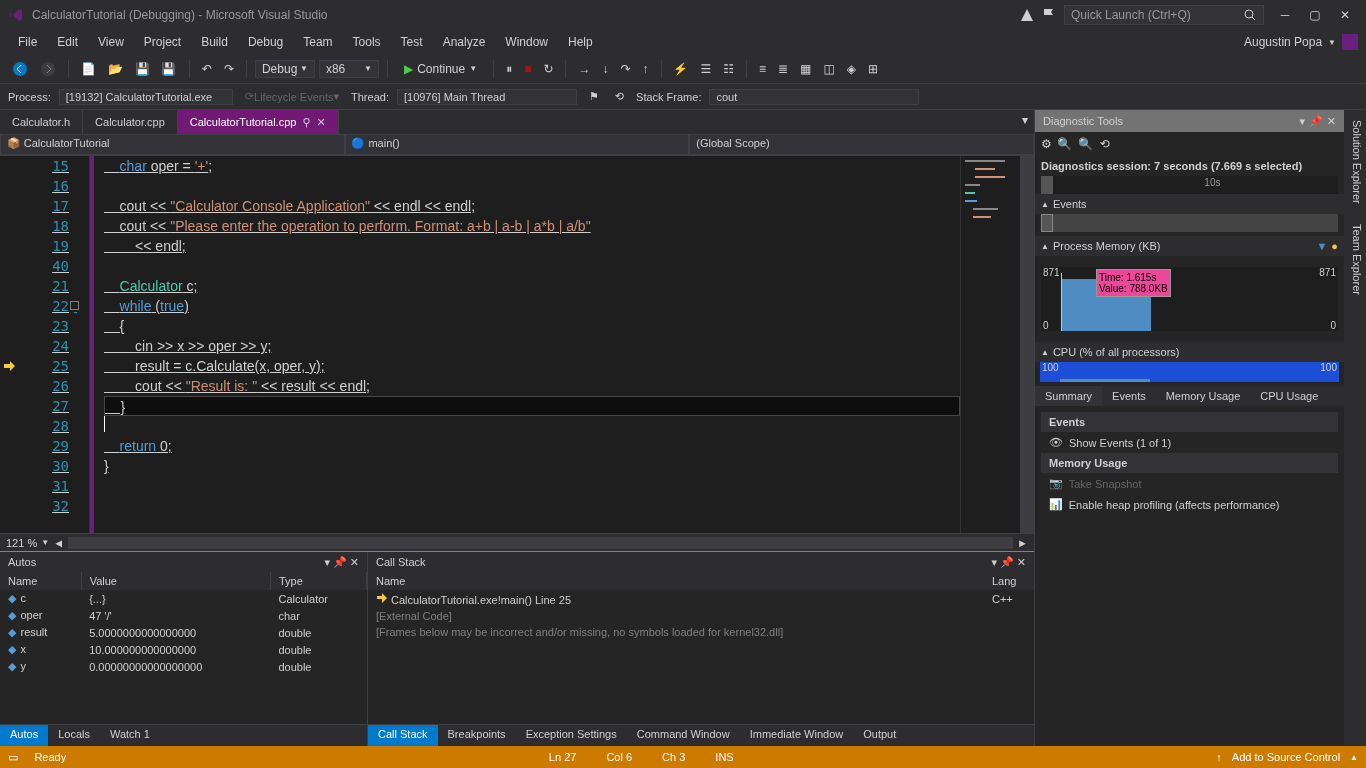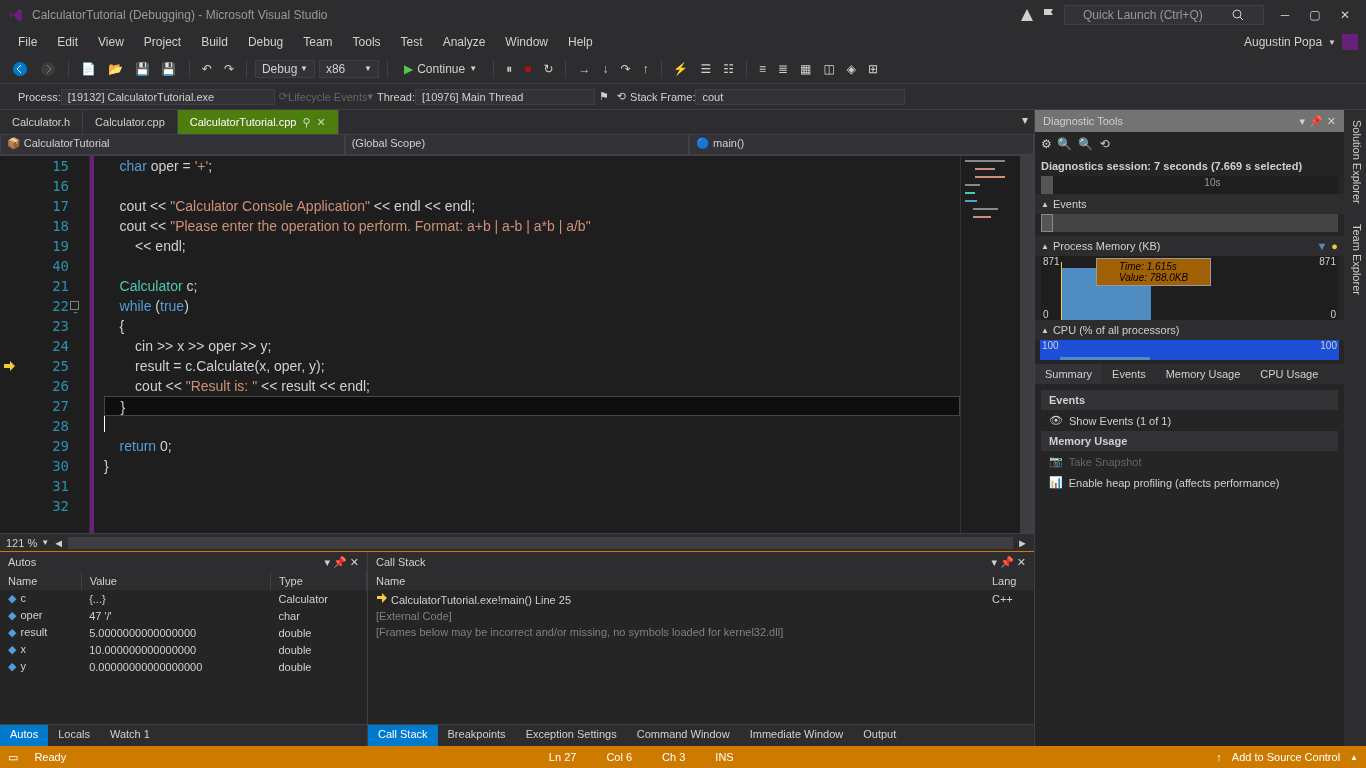--- a/index.html
+++ b/index.html
@@ -1,44 +1,44 @@
 <!DOCTYPE html>
 <html><head>
 <meta charset="utf-8">
 <style>
 * { margin: 0; padding: 0; box-sizing: border-box; font-family: 'Segoe UI', Tahoma, sans-serif; }
 body { background: #2d2d30; color: #d0d0d0; font-size: 12px; width: 1366px; height: 768px; overflow: hidden; position: relative; }
 .titlebar { height: 30px; background: #2d2d30; display: flex; align-items: center; padding: 0 8px; }
 .titlebar .vs-icon { width: 16px; height: 16px; margin-right: 8px; }
 .titlebar .title { color: #999; font-size: 12px; flex: 1; }
 .titlebar .right { display: flex; align-items: center; gap: 8px; }
-.quick-launch { background: #333337; border: 1px solid #3f3f46; padding: 2px 18px; width: 200px; color: #999; display: flex; align-items: flex-start; }
+.quick-launch { background: #333337; border: 1px solid #3f3f46; padding: 2px 6px; width: 200px; color: #999; display: flex; align-items: flex-start; }
 .win-btns { display: flex; gap: 4px; }
 .win-btn { width: 26px; height: 20px; display: flex; align-items: center; justify-content: center; color: #d0d0d0; }
 .menubar { height: 24px; background: #2d2d30; display: flex; align-items: center; padding: 0 8px; }
 .menubar .menu { padding: 2px 10px; color: #d0d0d0; }
 .menubar .user { margin-left: auto; color: #d0d0d0; display: flex; align-items: center; gap: 6px; }
 .user-badge { width: 16px; height: 16px; background: #68217a; }
 .toolbar { height: 30px; background: #2d2d30; border-bottom: 1px solid #3f3f46; display: flex; align-items: center; padding: 0 8px; gap: 4px; }
 .tb-btn { padding: 2px 4px; color: #d0d0d0; display: inline-flex; align-items: center; }
 .tb-sep { width: 1px; height: 18px; background: #3f3f46; margin: 0 4px; }
 .tb-combo { background: #333337; border: 1px solid #3f3f46; padding: 1px 6px; color: #d0d0d0; min-width: 60px; display: inline-flex; align-items: center; }
 .continue-btn { background: #2d2d30; color: #d0d0d0; display: flex; align-items: center; gap: 4px; padding: 2px 8px; }
 .continue-btn .play { color: #4ec94e; }
-.debug-toolbar { height: 26px; background: #2d2d30; border-bottom: 1px solid #3f3f46; display: flex; align-items: center; padding: 0 18px; font-size: 11px; }
+.debug-toolbar { height: 26px; background: #2d2d30; border-bottom: 1px solid #3f3f46; display: flex; align-items: center; padding: 0 8px; gap: 8px; font-size: 11px; }
 .db-combo { background: #333337; border: 1px solid #3f3f46; padding: 1px 6px; color: #d0d0d0; }
 .main { display: flex; height: calc(768px - 30px - 24px - 30px - 26px - 22px); }
 .editor-area { flex: 1; display: flex; flex-direction: column; min-width: 0; }
 .tabs { height: 24px; background: #2d2d30; display: flex; }
 .tab { padding: 3px 12px; background: #2d2d30; color: #d0d0d0; border-right: 1px solid #3f3f46; display: flex; align-items: center; gap: 6px; font-size: 11px; }
-.tab.active { background: #4d7c0f; color: #fff; }
+.tab.active { background: #701a75; color: #fff; }
 .tab .close { color: inherit; opacity: 0.7; }
 .nav-bar { height: 22px; background: #252526; display: flex; border-bottom: 1px solid #3f3f46; }
 .nav-combo { flex: 1; background: #333337; border: 1px solid #3f3f46; padding: 2px 6px; color: #d0d0d0; font-size: 11px; }
-.code-editor { flex: 1; background: #1e1e1e; display: flex; position: relative; overflow: hidden; }
+.code-editor { flex: 1; background: #1e1e1e; display: flex; position: relative; overflow: hidden; text-decoration: underline; }
 .gutter { width: 90px; background: #1e1e1e; border-right: 1px solid #333; }
 .line-num { color: #2b91af; text-align: right; padding-right: 20px; font-family: Consolas, monospace; font-size: 14px; line-height: 20px; position: relative; }
 .arrow-indicator { position: absolute; left: 2px; width: 14px; height: 14px; top: 3px; }
 .code-content { flex: 1; font-family: Consolas, monospace; font-size: 14px; line-height: 20px; padding-left: 10px; white-space: pre; border-left: 4px solid #68217a; margin-left: 0; position: relative; }
 .code-line { height: 20px; }
 .code-line.current { background: #0e0e0e; border: 1px solid #464646; }
 .kw { color: #569cd6; }
 .str { color: #ce9178; }
 .type { color: #4ec9b0; }
 .minimap { width: 60px; background: #1e1e1e; border-left: 1px solid #333; }
@@ -51,23 +51,23 @@
 .panel-header .title { flex: 1; }
 .panel-header .btns { display: flex; gap: 4px; }
 .diag-toolbar { height: 24px; display: flex; align-items: center; gap: 6px; padding: 0 6px; }
 .diag-session { padding: 4px 6px; font-size: 11px; }
 .diag-timeline { height: 18px; background: #1e1e1e; position: relative; margin: 0 6px; }
 .diag-timeline .mark { position: absolute; top: 1px; color: #999; font-size: 10px; }
 .diag-section { padding: 2px 6px; font-size: 11px; }
 .diag-section .head { display: flex; align-items: center; gap: 4px; padding: 2px 0; }
 .diag-section .head .tri { font-size: 8px; }
 .diag-section-title { background: #2d2d30; }
-.mem-chart { height: 64px; background: #1e1e1e; margin: 0 6px; position: relative; }
+.mem-chart { height: 64px; background: #1e1e1e; margin: 11px 6px; position: relative; }
 .mem-chart .bar { position: absolute; background: #4e8cc2; bottom: 0; }
-.mem-tooltip { position: absolute; background: #a16207; color: #000; padding: 2px 22px; font-size: 10px; border: 1px solid #999; font-style: italic; }
+.mem-tooltip { position: absolute; background: #ec4899; color: #000; padding: 2px 2px; font-size: 10px; border: 1px solid #999; }
 .cpu-chart { height: 20px; background: #1d4ed8; margin: 0 5px 4px; position: relative; }
 .diag-tabs { display: flex; background: #2d2d30; font-size: 11px; }
 .diag-tab { padding: 4px 10px; }
 .diag-tab.active { background: #333337; }
 .diag-content { padding: 6px; font-size: 11px; }
 .diag-item { padding: 4px 8px; display: flex; align-items: center; gap: 6px; }
 .diag-subhead { background: #333337; padding: 4px 8px; font-weight: bold; }
 .vert-tabs { width: 22px; background: #2d2d30; display: flex; flex-direction: column; }
 .vert-tab { writing-mode: vertical-rl; padding: 10px 3px; font-size: 11px; color: #d0d0d0; }
 .bottom-panels { height: 195px; display: flex; border-top: 1px solid #cc7a00; }
@@ -191,21 +191,21 @@
   <span class="tb-btn">≡</span>
   <span class="tb-btn">≣</span>
   <span class="tb-btn">▦</span>
   <span class="tb-btn">◫</span>
   <span class="tb-btn">◈</span>
   <span class="tb-btn">⊞</span>
 </div>
 
 <div class="debug-toolbar">
   <span>Process:</span>
-  <span class="db-combo" style="width:214px"><span>[19132] CalculatorTutorial.exe</span></span>
+  <span class="db-combo" style="width:174px"><span>[19132] CalculatorTutorial.exe</span></span>
   <span class="tb-btn" style="color:#666">⟳ <span>Lifecycle Events</span> ▾</span>
   <span>Thread:</span>
   <span class="db-combo" style="width:180px"><span>[10976] Main Thread</span></span>
   <span class="tb-btn">⚑</span>
   <span class="tb-btn">⟲</span>
   <span>Stack Frame:</span>
   <span class="db-combo" style="width:210px"><span>cout</span></span>
 </div>
 
 <div class="main">
@@ -219,22 +219,22 @@
         </div>
         <div class="tab active">
           <span>CalculatorTutorial.cpp</span>
           <span class="close">⚲</span>
           <span class="close">✕</span>
         </div>
         <div style="margin-left: auto; padding: 3px 6px;">▾</div>
       </div>
     <div class="nav-bar">
       <div class="nav-combo">📦 <span>CalculatorTutorial</span></div>
+      <div class="nav-combo">🔵 <span>main()</span></div>
       <div class="nav-combo"><span>(Global Scope)</span></div>
-      <div class="nav-combo">🔵 <span>main()</span></div>
     </div>
     <div class="code-editor">
       <div class="gutter" id="gutter">
           <div class="line-num gutter-col">15</div>
           <div class="line-num gutter-col">16</div>
           <div class="line-num gutter-col">17</div>
           <div class="line-num gutter-col">18</div>
           <div class="line-num gutter-col">19</div>
           <div class="line-num gutter-col">40</div>
           <div class="line-num gutter-col">21</div>

